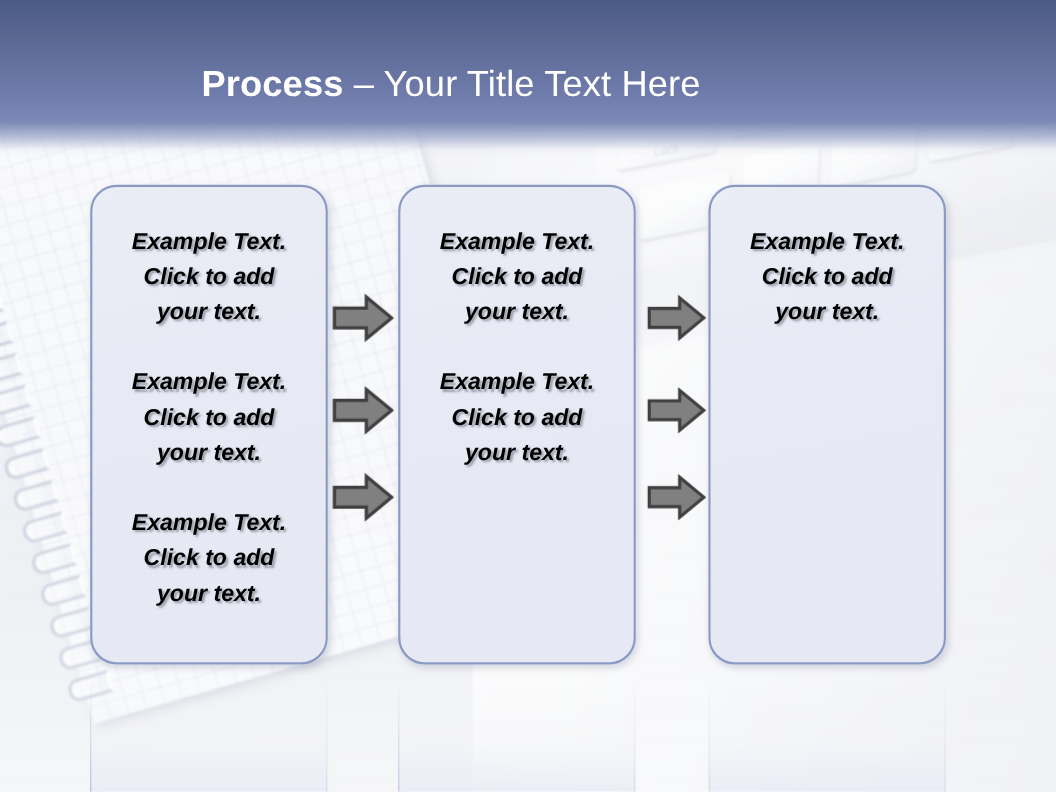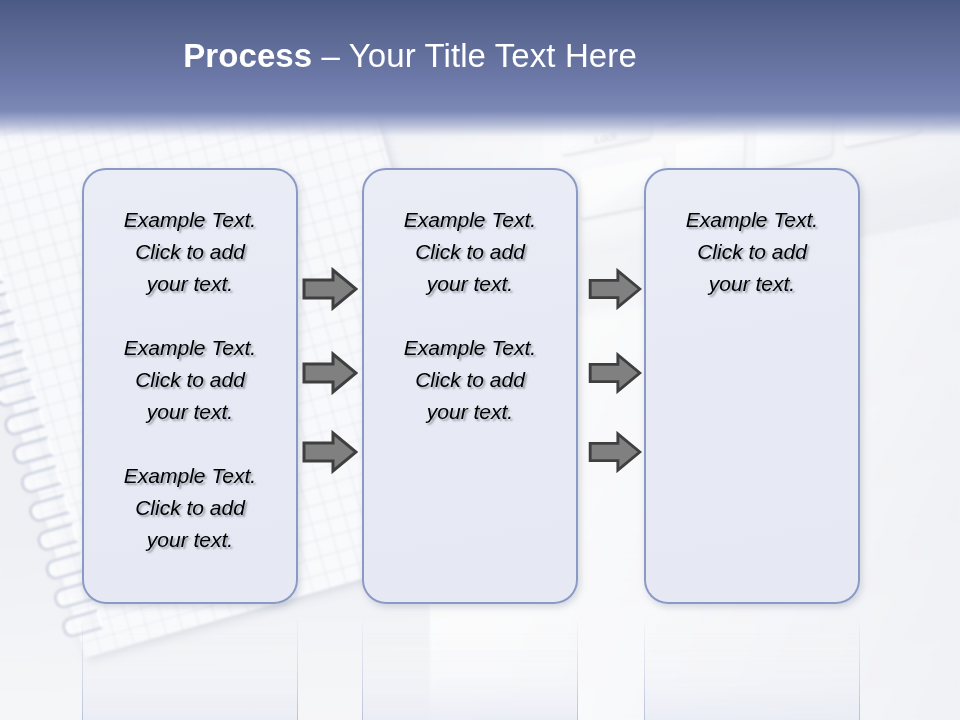--- a/index.html
+++ b/index.html
@@ -109,21 +109,21 @@
         #4b5986 0%,
         #5a6791 22%,
         #6c79a8 55%,
         #7c88b6 78%,
         rgba(160,170,204,0.75) 88%,
         rgba(226,229,239,0.25) 96%,
         rgba(255,255,255,0) 100%);
   }
   .slide-title {
     position: absolute;
-    left: 0; top: 36px; width: 820px;
+    left: 0; top: 56px; width: 820px;
     text-align: center;
     color: #ffffff;
     font-size: 33px;
     line-height: 40px;
     letter-spacing: 0.1px;
     white-space: nowrap;
   }
   .slide-title .t-bold { font-weight: bold; }
   .slide-title .t-rest { font-weight: normal; }
 
@@ -133,21 +133,21 @@
     box-sizing: border-box;
     background: linear-gradient(170deg, #eaecf6 0%, #e7eaf4 45%, #e6e9f3 100%);
     border: 2px solid #8b9ac5;
     border-radius: 24px;
     box-shadow: 2px 3px 7px rgba(140,148,172,0.35);
     padding: 34px 16px 16px 16px;
     text-align: center;
   }
   .para {
     font-style: italic;
-    font-weight: normal;
+    font-weight: bold;
     font-size: 21px;
     line-height: 32px;
     color: #000000;
     text-shadow: 2px 2px 2px rgba(90,95,110,0.55);
     margin: 0 0 32px 0;
     white-space: pre-line;
   }
   .para:last-child { margin-bottom: 0; }
 
   

